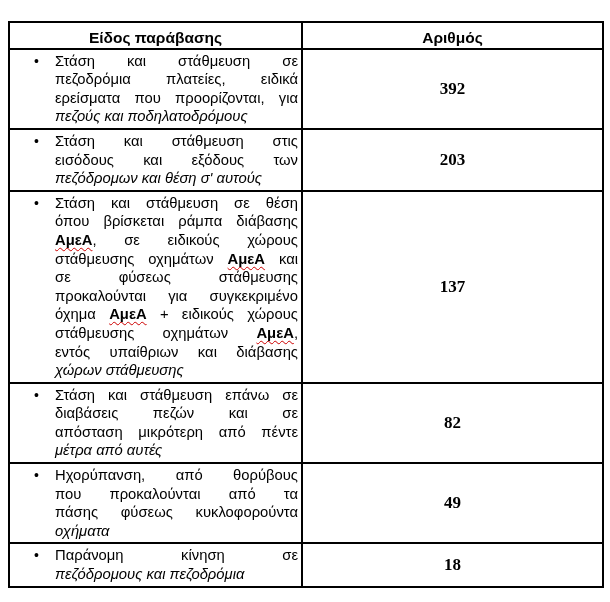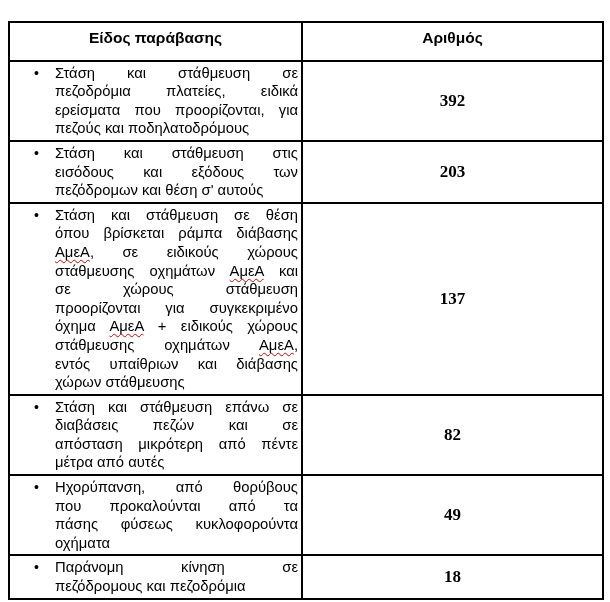--- a/index.html
+++ b/index.html
@@ -20,21 +20,21 @@
   }
   .violations th, .violations td {
     border: 2px solid #000000;
     box-sizing: border-box;
   }
   .violations th {
     font-size: 15.5px;
     font-weight: bold;
     text-align: center;
     vertical-align: top;
-    padding: 6px 0 12px 0;
+    padding: 6px 0 0 0;
     line-height: 18.6px;
   }
   td.desc {
     vertical-align: top;
     padding: 2px 3px 2px 0;
     font-size: 14.8px;
     line-height: 18.6px;
   }
   .li {
     position: relative;
@@ -46,36 +46,38 @@
     top: 0;
     font-size: 14px;
   }
   .jline {
     text-align: justify;
     text-align-last: justify;
     white-space: normal;
   }
   .jline.lastline {
     text-align-last: left;
+    font-style: italic;
   }
   td.num {
     text-align: center;
     vertical-align: middle;
     font-family: "Liberation Serif", "DejaVu Serif", serif;
     font-weight: bold;
     font-size: 17px;
     margin-left: 20px;
   }
   .misspelled {
     text-decoration-line: underline;
     text-decoration-style: wavy;
     text-decoration-color: #cc0000;
     text-decoration-thickness: 1px;
     text-underline-offset: 2px;
     text-decoration-skip-ink: none;
+    font-weight: bold;
   }
 </style>
 </head>
 <body>
 
 <table class="violations">
   <colgroup>
     <col style="width:293px">
     <col style="width:301px">
   </colgroup>
@@ -115,22 +117,22 @@
       </tr>
       <tr>
         <td class="desc">
           <div class="li">
             <span class="bullet">•</span>
             <div>
               <div class="jline">Στάση και στάθμευση σε θέση</div>
               <div class="jline">όπου βρίσκεται ράμπα διάβασης</div>
               <div class="jline"><span class="misspelled">ΑμεΑ</span>, σε ειδικούς χώρους</div>
               <div class="jline">στάθμευσης οχημάτων <span class="misspelled">ΑμεΑ</span> και</div>
-              <div class="jline">σε χώρους στάθμευση</div>
-              <div class="jline">προορίζονται για συγκεκριμένο</div>
+              <div class="jline">σε φύσεως στάθμευσης</div>
+              <div class="jline">προκαλούνται για συγκεκριμένο</div>
               <div class="jline">όχημα <span class="misspelled">ΑμεΑ</span> + ειδικούς χώρους</div>
               <div class="jline">στάθμευσης οχημάτων <span class="misspelled">ΑμεΑ</span>,</div>
               <div class="jline">εντός υπαίθριων και διάβασης</div>
               <div class="jline lastline">χώρων στάθμευσης</div>
             </div>
           </div>
         </td>
         <td class="num">137</td>
       </tr>
       <tr>

